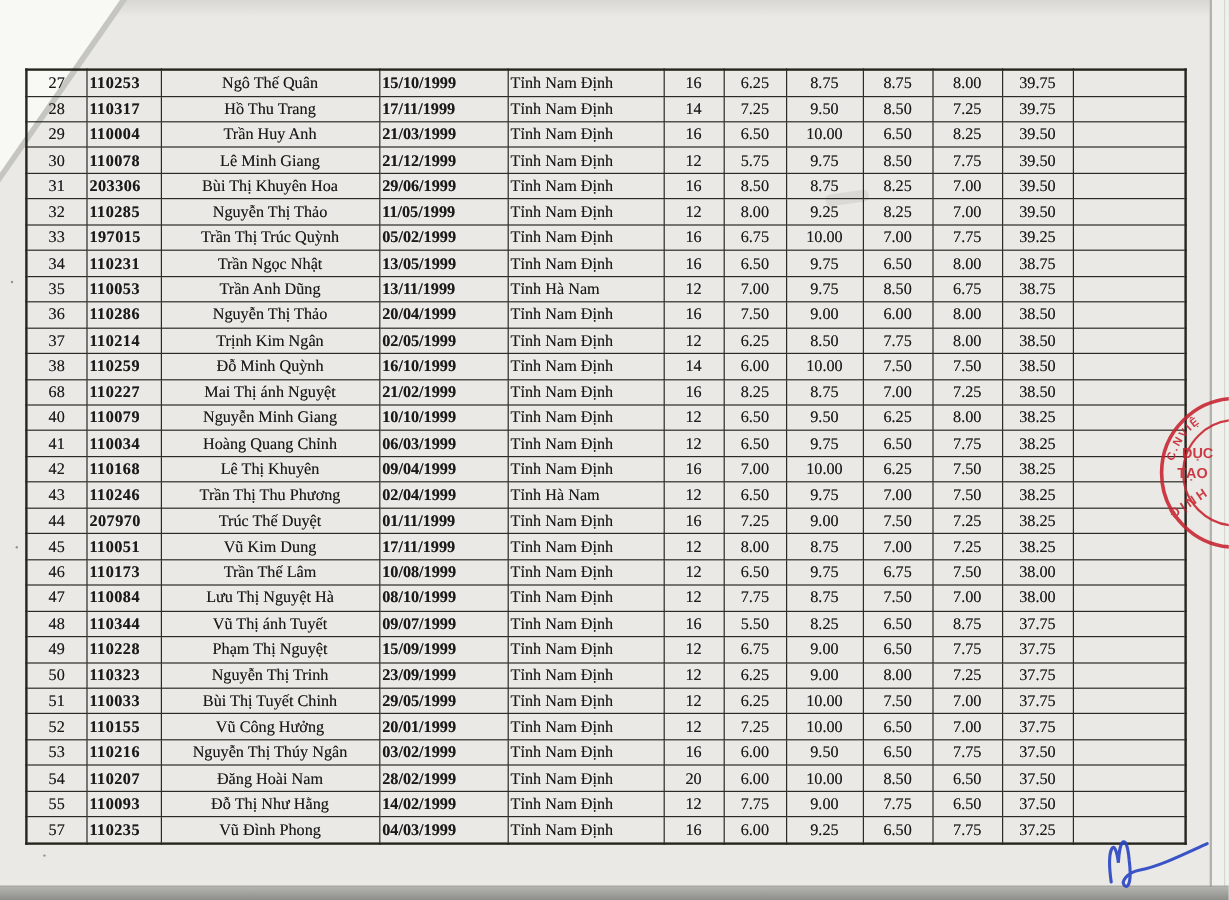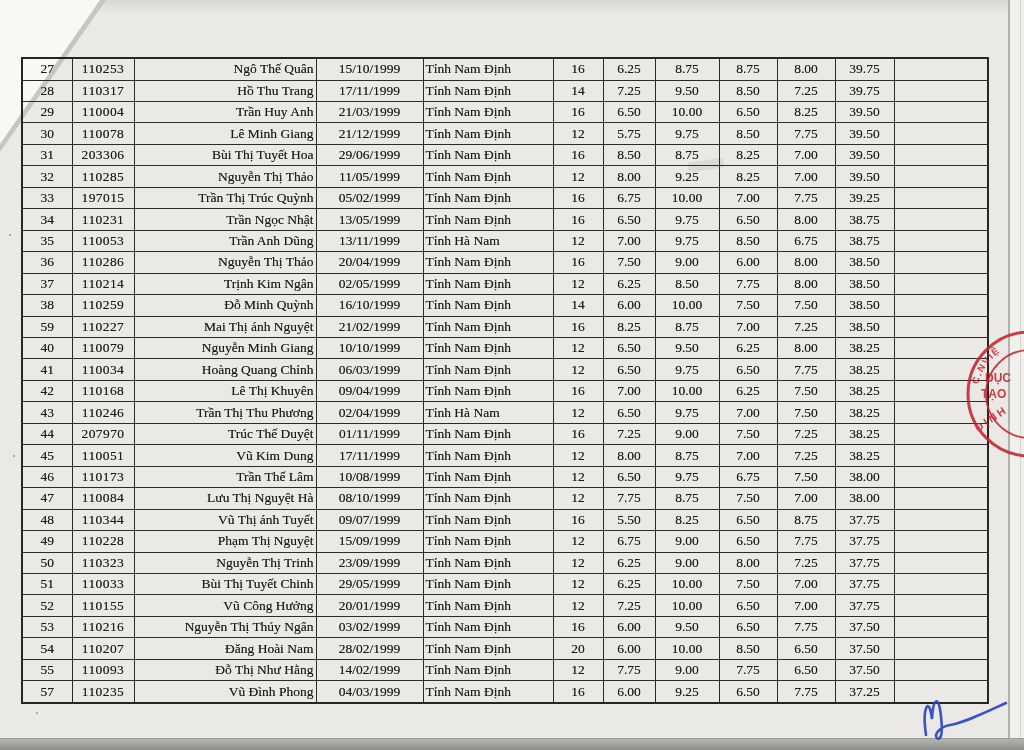--- a/index.html
+++ b/index.html
@@ -33,23 +33,23 @@
   }
   table.score-table td{
     border:1.5px solid #2c2c26;
     vertical-align:middle;
     padding:0 2px;
     white-space:nowrap;overflow:hidden;
     font-size:13.5px;color:#1a1a18;
     text-shadow:0 0 .4px rgba(20,20,20,.55);
   }
   td.c0{text-align:center;font-size:12.5px;color:#222;}
-  td.c1{text-align:center;letter-spacing:.4px;}
-  td.c2{text-align:right;padding-left:5px;}
-  td.c3{text-align:center;padding-left:4px;}
+  td.c1{letter-spacing:.4px;font-weight:bold;}
+  td.c2{text-align:center;padding-left:5px;}
+  td.c3{text-align:left;padding-left:4px;font-weight:bold;}
   td.c4{text-align:left;padding-left:5px;font-family:Liberation Serif, serif;}
   td.c5,td.c6,td.c7,td.c8,td.c9,td.c10{text-align:center;}
   td.c11{background:transparent;}
 
   
   .stamp{position:absolute;left:965px;top:328px;width:136px;height:136px;opacity:.88;}
   .stamp text{fill:#c8232f;font-family:"Liberation Sans","DejaVu Sans",sans-serif;font-weight:bold;}
 
   
   .signature{position:absolute;left:908px;top:683px;width:112px;height:64px;}
@@ -136,21 +136,21 @@
         <td class="c6">5.75</td>
         <td class="c7">9.75</td>
         <td class="c8">8.50</td>
         <td class="c9">7.75</td>
         <td class="c10">39.50</td>
         <td class="c11"></td>
       </tr>
       <tr>
         <td class="c0">31</td>
         <td class="c1">203306</td>
-        <td class="c2">Bùi Thị Tuyết Hoa</td>
+        <td class="c2">Bùi Thị Khuyên Hoa</td>
         <td class="c3">29/06/1999</td>
         <td class="c4">Tỉnh Nam Định</td>
         <td class="c5">16</td>
         <td class="c6">8.50</td>
         <td class="c7">8.75</td>
         <td class="c8">8.25</td>
         <td class="c9">7.00</td>
         <td class="c10">39.50</td>
         <td class="c11"></td>
       </tr>
@@ -246,21 +246,21 @@
         <td class="c4">Tỉnh Nam Định</td>
         <td class="c5">14</td>
         <td class="c6">6.00</td>
         <td class="c7">10.00</td>
         <td class="c8">7.50</td>
         <td class="c9">7.50</td>
         <td class="c10">38.50</td>
         <td class="c11"></td>
       </tr>
       <tr>
-        <td class="c0">59</td>
+        <td class="c0">68</td>
         <td class="c1">110227</td>
         <td class="c2">Mai Thị ánh Nguyệt</td>
         <td class="c3">21/02/1999</td>
         <td class="c4">Tỉnh Nam Định</td>
         <td class="c5">16</td>
         <td class="c6">8.25</td>
         <td class="c7">8.75</td>
         <td class="c8">7.00</td>
         <td class="c9">7.25</td>
         <td class="c10">38.50</td>

